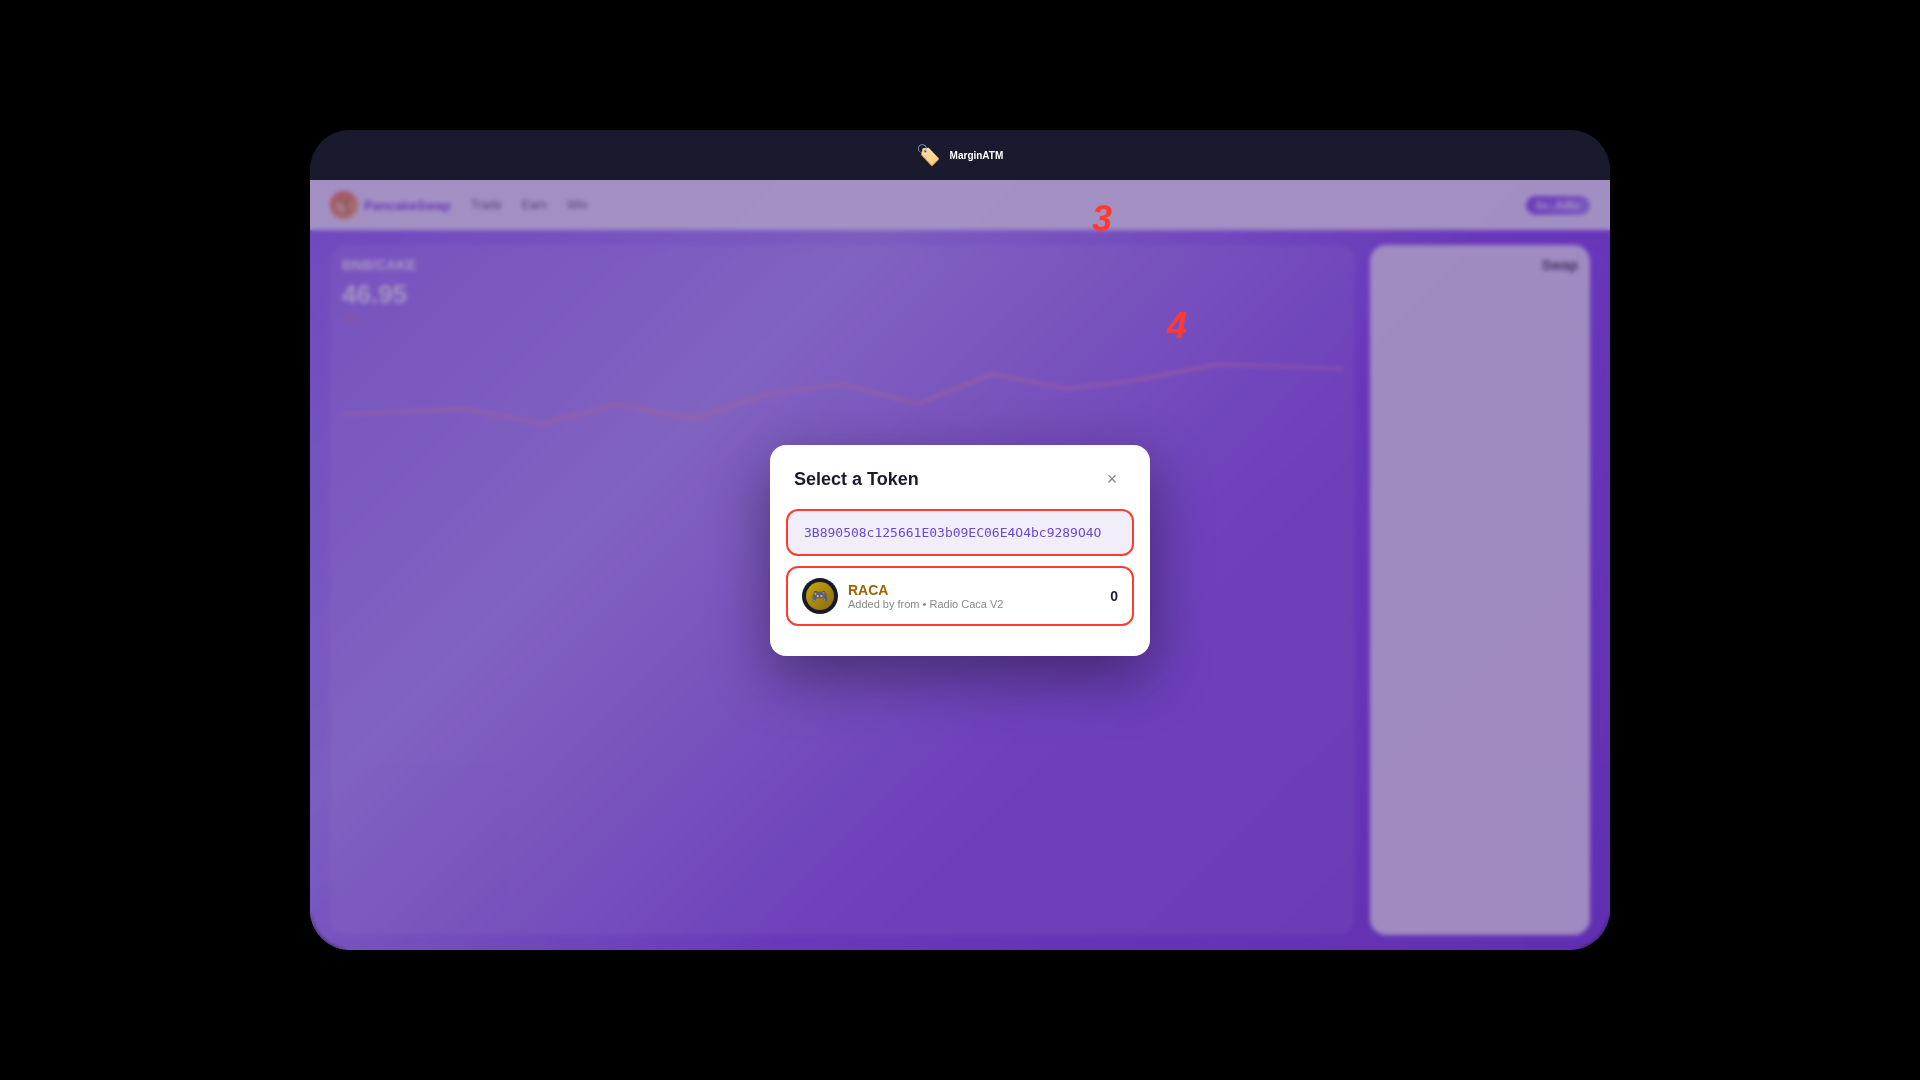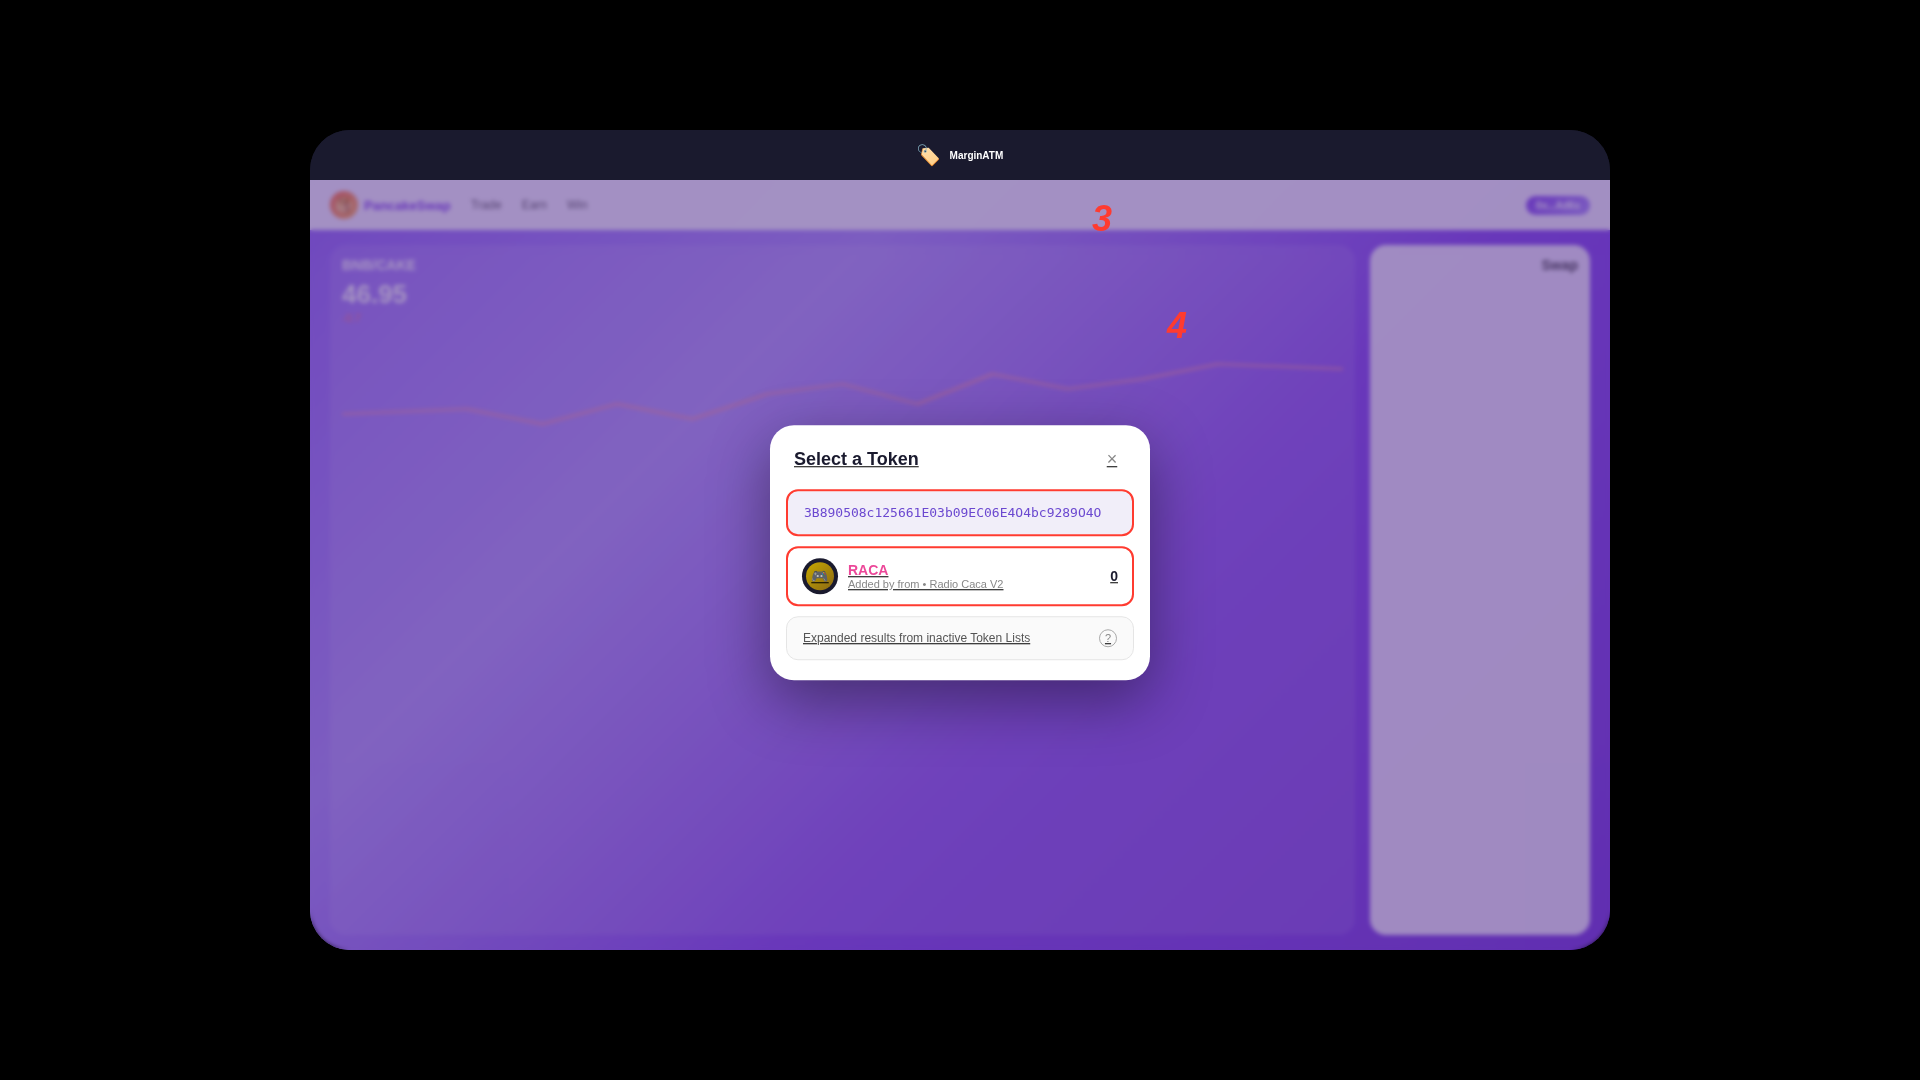--- a/index.html
+++ b/index.html
@@ -207,24 +207,23 @@
       position: absolute;
       top: 50%;
       left: 50%;
       transform: translate(-50%, -45%);
       z-index: 20;
       width: 380px;
     }
 
     .modal {
       background: #fff;
-      border-radius: 24px;
+      border-radius: 16px;
       overflow: hidden;
       box-shadow: 0 20px 60px rgba(0,0,0,0.4);
-      text-decoration: underline;
     }
 
     .modal-header {
       padding: 20px 24px 16px;
       display: flex;
       align-items: center;
       justify-content: space-between;
     }
 
     .modal-title {
@@ -307,21 +306,21 @@
       font-size: 14px;
     }
 
     .token-info {
       flex: 1;
     }
 
     .token-symbol {
       font-size: 14px;
       font-weight: 700;
-      color: #ec4899;
+      color: #a16207;
     }
 
     .token-source {
       font-size: 11px;
       color: #888;
     }
 
     .token-balance {
       font-size: 14px;
       font-weight: 600;
@@ -444,20 +443,16 @@
           <div class="token-icon">
             <div class="token-icon-inner">🎮</div>
           </div>
           <div class="token-info">
             <div class="token-symbol">RACA</div>
             <div class="token-source">Added by from • Radio Caca V2</div>
           </div>
           <div class="token-balance">0</div>
         </div>
 
-        <div class="expanded-results">
-          <span class="expanded-text">Expanded results from inactive Token Lists</span>
-          <div class="help-icon">?</div>
-        </div>
       </div>
     </div>
   </div>
 </div>
 
 </body></html>

